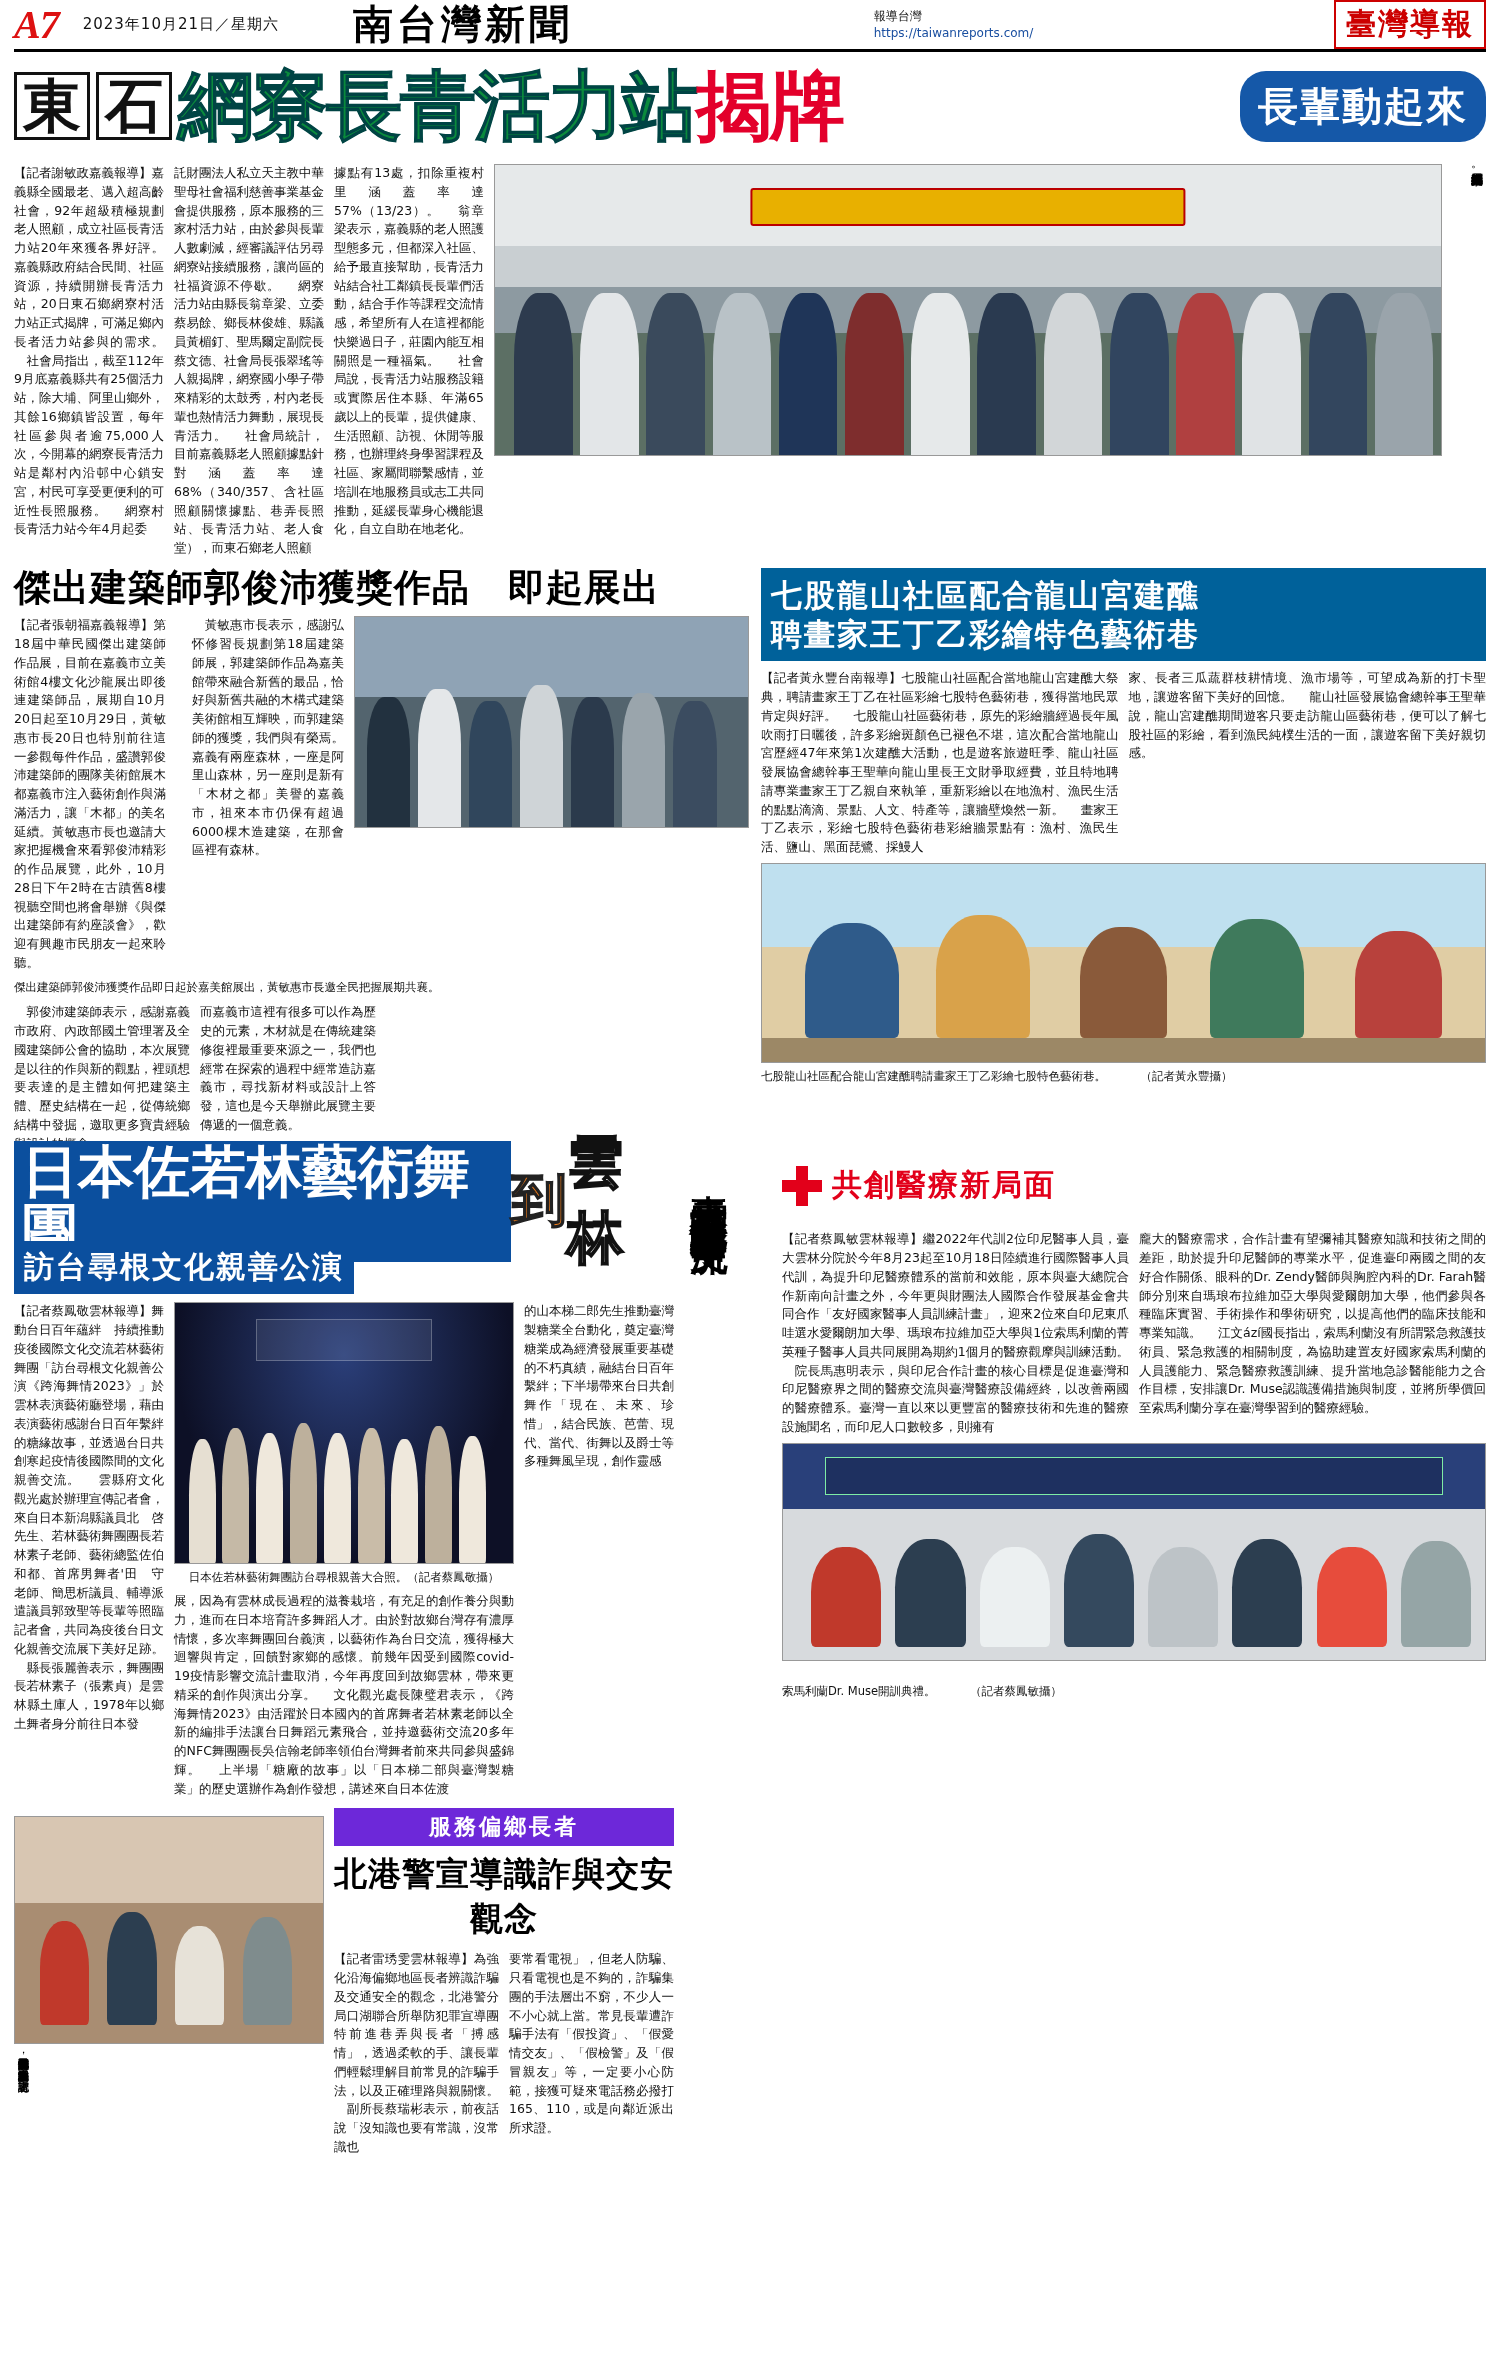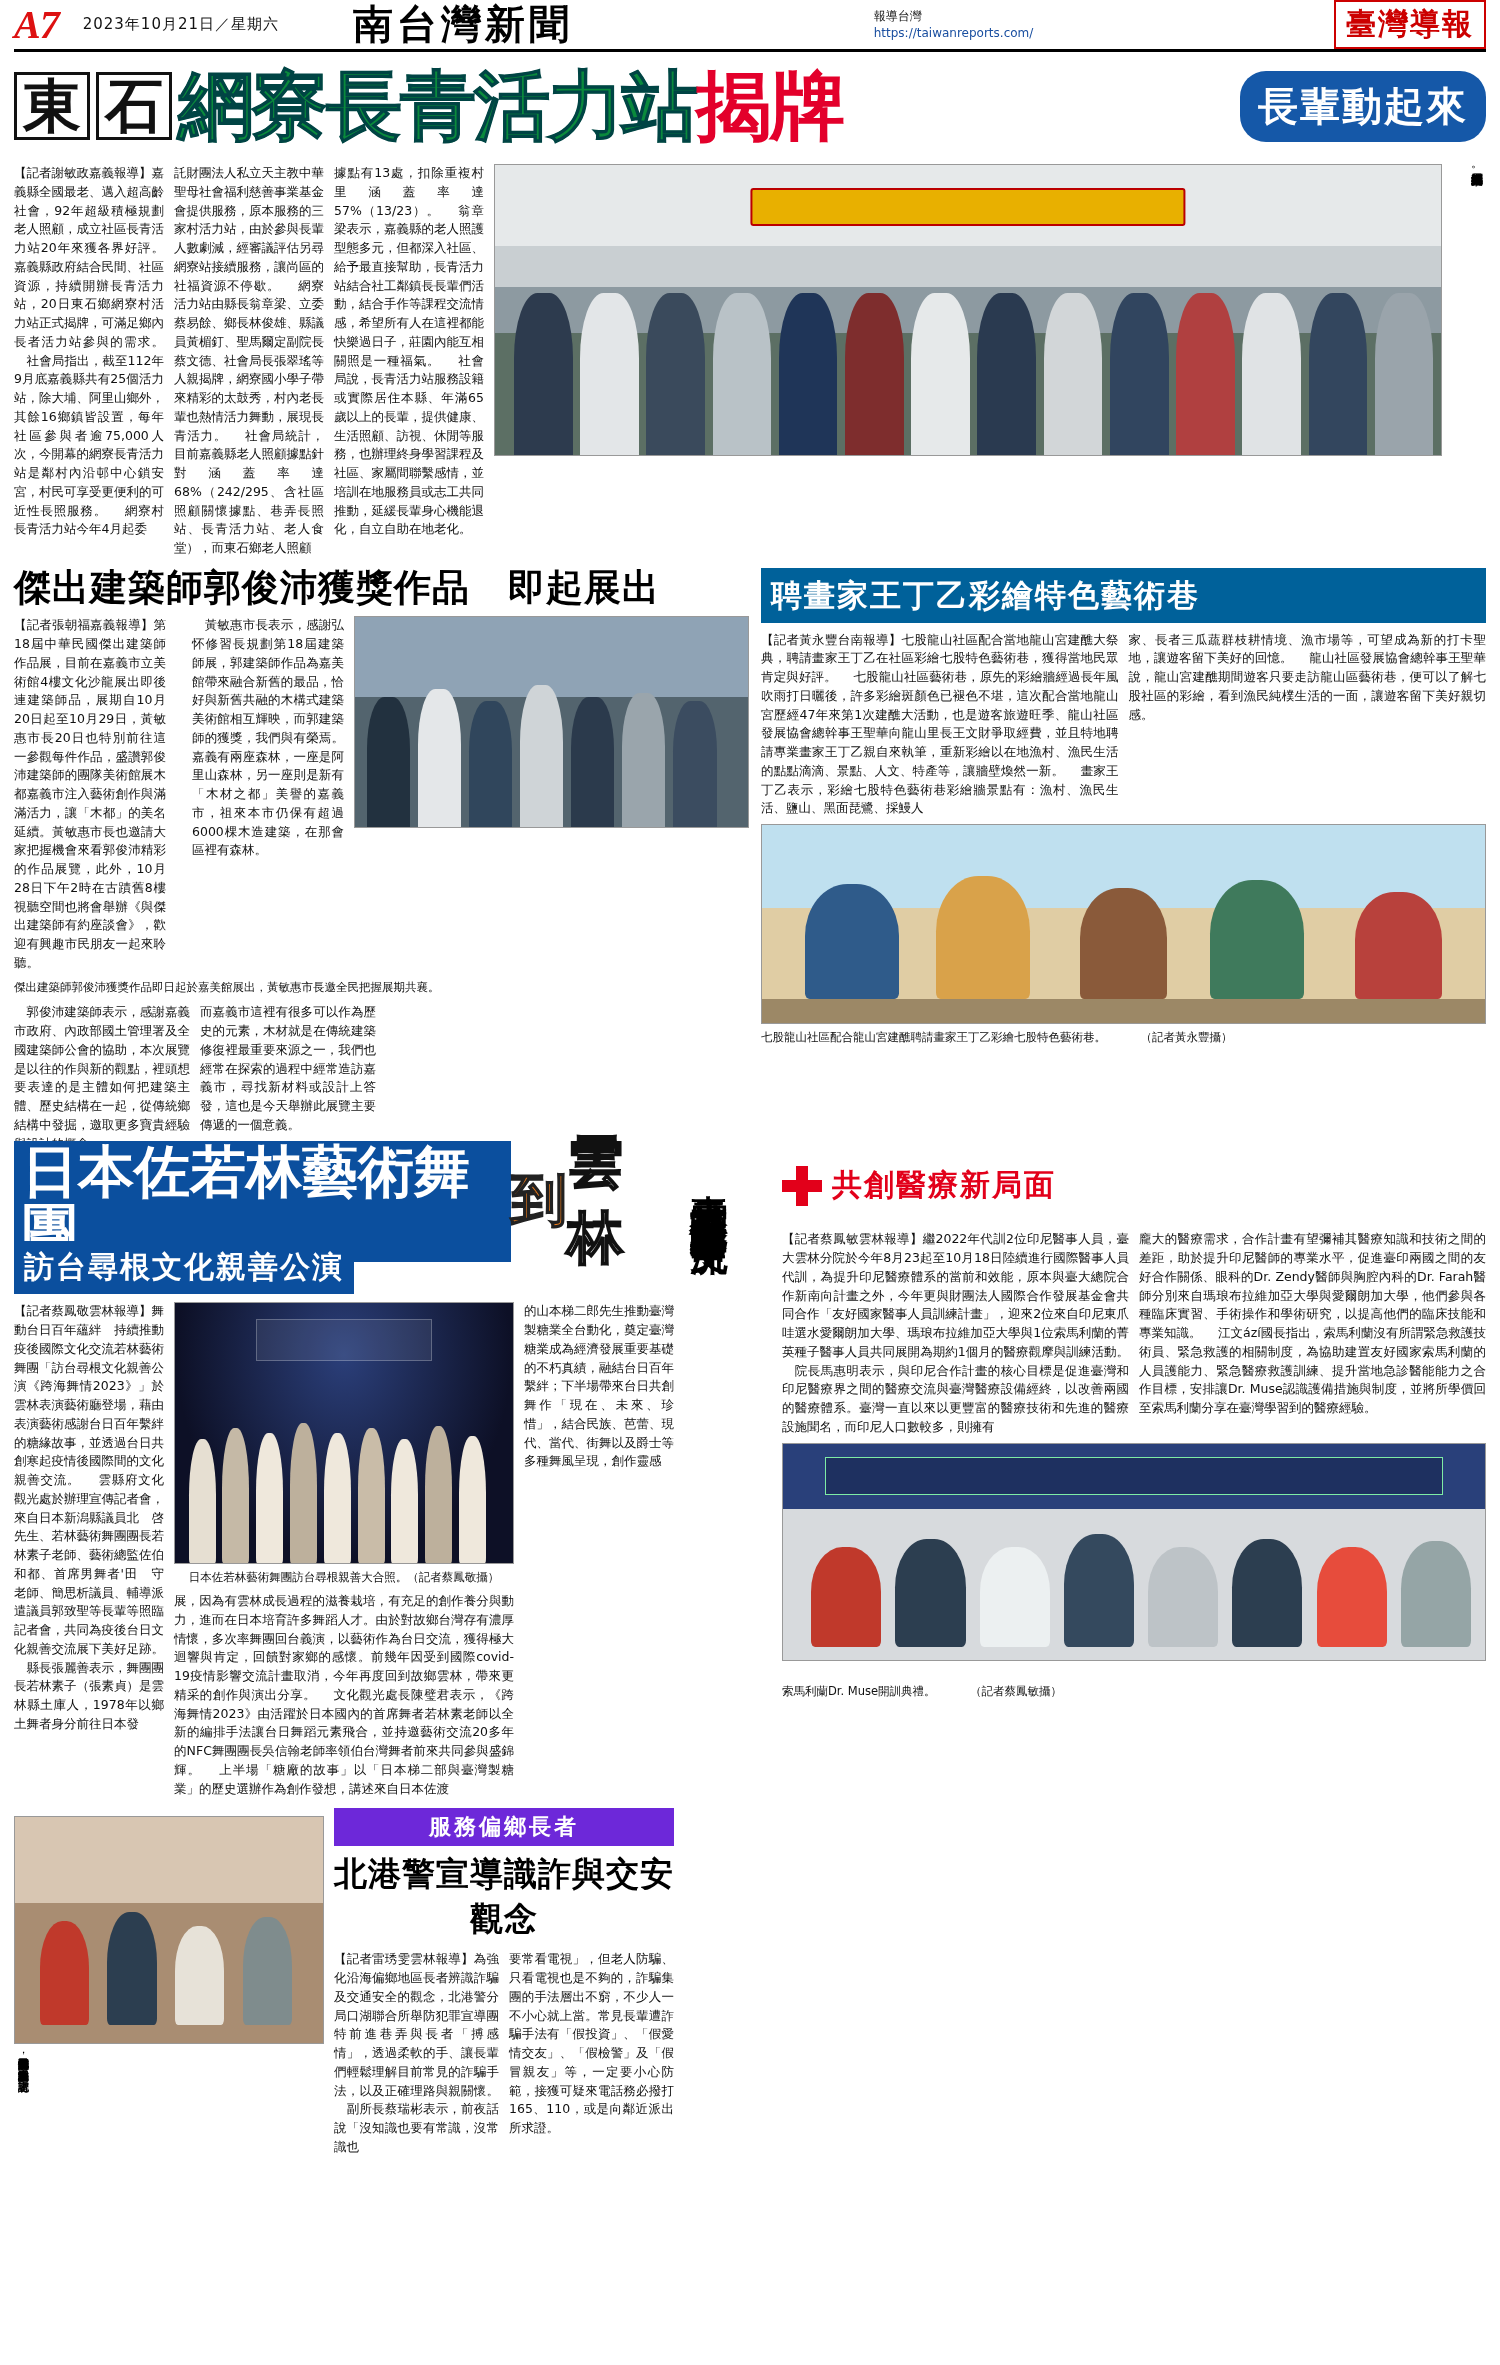--- a/index.html
+++ b/index.html
@@ -147,21 +147,21 @@
       <span class="hl-sub-btn cjk">長輩動起來</span>
     </div>
 
     <div class="s1-cols">
       <div class="s1-text">
         <div class="c body-text cjk">【記者謝敏政嘉義報導】嘉義縣全國最老、邁入超高齡社會，92年超級積極規劃老人照顧，成立社區長青活力站20年來獲各界好評。嘉義縣政府結合民間、社區資源，持續開辦長青活力站，20日東石鄉網寮村活力站正式揭牌，可滿足鄉內長者活力站參與的需求。
 　社會局指出，截至112年9月底嘉義縣共有25個活力站，除大埔、阿里山鄉外，其餘16鄉鎮皆設置，每年社區參與者逾75,000人次，今開幕的網寮長青活力站是鄰村內沿邨中心鎖安宮，村民可享受更便利的可近性長照服務。
 　網寮村長青活力站今年4月起委</div>
         <div class="c body-text cjk">託財團法人私立天主教中華聖母社會福利慈善事業基金會提供服務，原本服務的三家村活力站，由於參與長輩人數劇減，經審議評估另尋網寮站接續服務，讓尚區的社福資源不停歇。
 　網寮活力站由縣長翁章梁、立委蔡易餘、鄉長林俊雄、縣議員黃楣釘、聖馬爾定副院長蔡文德、社會局長張翠瑤等人親揭牌，網寮國小學子帶來精彩的太鼓秀，村內老長輩也熱情活力舞動，展現長青活力。
-　社會局統計，目前嘉義縣老人照顧據點針對涵蓋率達68%（242/295、含社區照顧關懷據點、巷弄長照站、長青活力站、老人食堂），而東石鄉老人照顧</div>
+　社會局統計，目前嘉義縣老人照顧據點針對涵蓋率達68%（340/357、含社區照顧關懷據點、巷弄長照站、長青活力站、老人食堂），而東石鄉老人照顧</div>
         <div class="c body-text cjk">據點有13處，扣除重複村里涵蓋率達57%（13/23）。
 　翁章梁表示，嘉義縣的老人照護型態多元，但都深入社區、給予最直接幫助，長青活力站結合社工鄰鎮長長輩們活動，結合手作等課程交流情感，希望所有人在這裡都能快樂過日子，莊園內能互相關照是一種福氣。
 　社會局說，長青活力站服務設籍或實際居住本縣、年滿65歲以上的長輩，提供健康、生活照顧、訪視、休閒等服務，也辦理終身學習課程及社區、家屬間聯繫感情，並培訓在地服務員或志工共同推動，延緩長輩身心機能退化，自立自助在地老化。</div>
       </div>
       <div class="s1-photo">
         <div class="ph">
           <div class="ph-bldg"></div>
           <div class="ph-banner"></div>
           <div class="ph-people">
             <i style="left:2%;  background:#2d3b4e;"></i>
@@ -209,20 +209,21 @@
       </div>
       <div class="caption cjk" style="margin-top:6px">傑出建築師郭俊沛獲獎作品即日起於嘉美館展出，黃敏惠市長邀全民把握展期共襄。</div>
       <div class="s2-bot">
         <div class="c body-text cjk">　郭俊沛建築師表示，感謝嘉義市政府、內政部國土管理署及全國建築師公會的協助，本次展覽是以往的作與新的觀點，裡頭想要表達的是主體如何把建築主體、歷史結構在一起，從傳統鄉結構中發掘，邀取更多寶貴經驗與設計的概念。</div>
         <div class="c body-text cjk">而嘉義市這裡有很多可以作為歷史的元素，木材就是在傳統建築修復裡最重要來源之一，我們也經常在探索的過程中經常造訪嘉義市，尋找新材料或設計上答發，這也是今天舉辦此展覽主要傳遞的一個意義。</div>
       </div>
     </div>
 
     <div class="s3">
       <div class="s3-headline cjk">
+        <span class="l2">七股龍山社區配合龍山宮建醮</span>
         <span class="l2">聘畫家王丁乙彩繪特色藝術巷</span>
       </div>
       <div class="s3-body">
         <div class="c body-text cjk">【記者黃永豐台南報導】七股龍山社區配合當地龍山宮建醮大祭典，聘請畫家王丁乙在社區彩繪七股特色藝術巷，獲得當地民眾肯定與好評。
 　七股龍山社區藝術巷，原先的彩繪牆經過長年風吹雨打日曬後，許多彩繪斑顏色已褪色不堪，這次配合當地龍山宮歷經47年來第1次建醮大活動，也是遊客旅遊旺季、龍山社區發展協會總幹事王聖華向龍山里長王文財爭取經費，並且特地聘請專業畫家王丁乙親自來執筆，重新彩繪以在地漁村、漁民生活的點點滴滴、景點、人文、特產等，讓牆壁煥然一新。
 　畫家王丁乙表示，彩繪七股特色藝術巷彩繪牆景點有：漁村、漁民生活、鹽山、黑面琵鷺、採鰻人</div>
         <div class="c body-text cjk">家、長者三瓜蔬群枝耕情境、漁市場等，可望成為新的打卡聖地，讓遊客留下美好的回憶。
 　龍山社區發展協會總幹事王聖華說，龍山宮建醮期間遊客只要走訪龍山區藝術巷，便可以了解七股社區的彩繪，看到漁民純樸生活的一面，讓遊客留下美好親切感。</div>
       </div>
       <div class="s3-photo">

